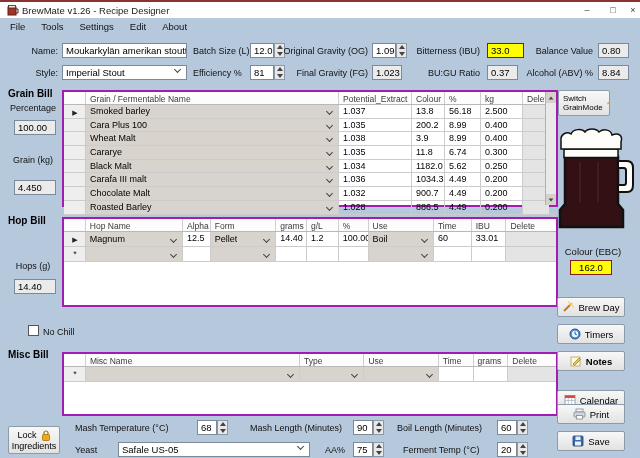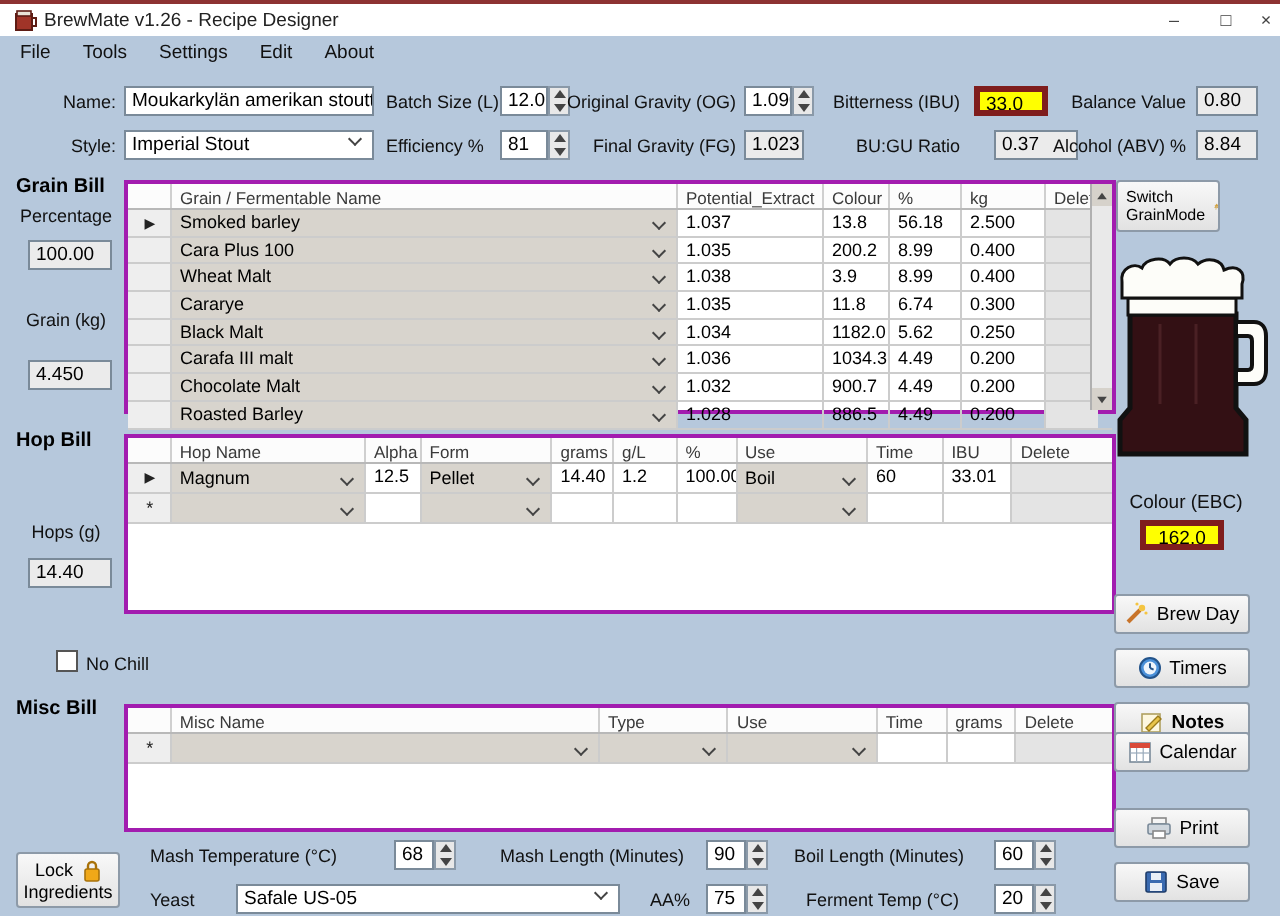--- a/index.html
+++ b/index.html
@@ -22,21 +22,21 @@
   .menubar { left:2px; top:18px; height:15px; display:flex; }
   .menuitem { font-size:9.5px; color:#111; padding:1px 8px; white-space:nowrap; }
 
   
   .field {
     box-sizing:border-box; background:#ffffff; border:1px solid #7a8a99;
     font-size:9.5px; color:#000; padding:1px 3px; height:15px; line-height:11px;
     white-space:nowrap; overflow:hidden;
   }
   .ro { background:#ebebeb; }
-  .hl { background:#ffff00; border:3px solid #7f1d1d; }
+  .hl { background:#ffff00; border:1px solid #7f1d1d; }
   .spin {
     box-sizing:border-box; width:11px; height:15px; background:#e8e8e8; border:1px solid #8a99a8;
     display:flex; flex-direction:column; align-items:center; justify-content:space-around;
   }
   .tri-up { width:0; height:0; border-left:3px solid transparent; border-right:3px solid transparent; border-bottom:4px solid #444; }
   .tri-down { width:0; height:0; border-left:3px solid transparent; border-right:3px solid transparent; border-top:4px solid #444; }
   .chev { display:inline-block; width:4px; height:4px; border-right:1.2px solid #444; border-bottom:1.2px solid #444; transform:rotate(45deg); margin-left:auto; margin-right:3px; flex:0 0 auto; }
   .combo { display:flex; align-items:flex-start; }
 
   
@@ -128,21 +128,21 @@
   </div>
   <span class="abs lbl" style="left:193px;top:66px">Efficiency %</span>
   <div class="abs field" style="left:250px;top:63px;width:24px">81</div>
   <div class="abs spin" style="left:274px;top:63px">
       <span class="tri-up"></span>
       <span class="tri-down"></span>
     </div>
   <span class="abs lbl" style="right:272px;top:66px">Final Gravity (FG)</span>
   <div class="abs field ro" style="left:372px;top:63px;width:30px">1.023</div>
   <span class="abs lbl" style="right:160px;top:66px">BU:GU Ratio</span>
-  <div class="abs field ro" style="left:497px;top:63px;width:42px">0.37</div>
+  <div class="abs field ro" style="left:487px;top:63px;width:31px">0.37</div>
   <span class="abs lbl" style="right:47px;top:66px">Alcohol (ABV) %</span>
   <div class="abs field ro" style="left:598px;top:63px;width:31px">8.84</div>
 
   <span class="abs title-sec" style="left:8px;top:86px">Grain Bill</span>
   <span class="abs lbl" style="left:8px;top:101px;width:50px;text-align:center">Percentage</span>
   <div class="abs field ro" style="left:14px;top:118px;width:42px">100.00</div>
   <span class="abs lbl" style="left:8px;top:153px;width:50px;text-align:center">Grain (kg)</span>
   <div class="abs field ro" style="left:14px;top:178px;width:42px">4.450</div>
 
   <div class="abs grid" style="left:62px;top:88px;width:496px;height:117px">
@@ -456,21 +456,21 @@
   </div>
   <div class="abs btn sidebtn" style="top:349px;font-weight:bold">
     <span class="ic">
         <svg width="12" height="12" viewBox="0 0 12 12">
       <rect x="1" y="2" width="9" height="9" fill="#fdf7df" stroke="#b0a060" stroke-width="0.8"></rect>
       <path d="M3,9 L9,3 L10.5,4.5 L4.5,10.5 Z" fill="#e8c44a" stroke="#9a7a1a" stroke-width="0.7"></path>
     </svg>
       </span>
     <span>Notes</span>
   </div>
-  <div class="abs btn sidebtn" style="top:364px">
+  <div class="abs btn sidebtn" style="top:388px">
     <span class="ic">
         <svg width="12" height="12" viewBox="0 0 12 12">
       <rect x="1" y="1.5" width="10" height="9.5" fill="#ffffff" stroke="#7a8a99" stroke-width="0.8"></rect>
       <rect x="1" y="1.5" width="10" height="2.5" fill="#d94a3a"></rect>
       <line x1="1" y1="6.5" x2="11" y2="6.5" stroke="#9ab" stroke-width="0.6"></line>
       <line x1="4.3" y1="4" x2="4.3" y2="11" stroke="#9ab" stroke-width="0.6"></line>
       <line x1="7.6" y1="4" x2="7.6" y2="11" stroke="#9ab" stroke-width="0.6"></line>
     </svg>
       </span>
     <span>Calendar</span>

